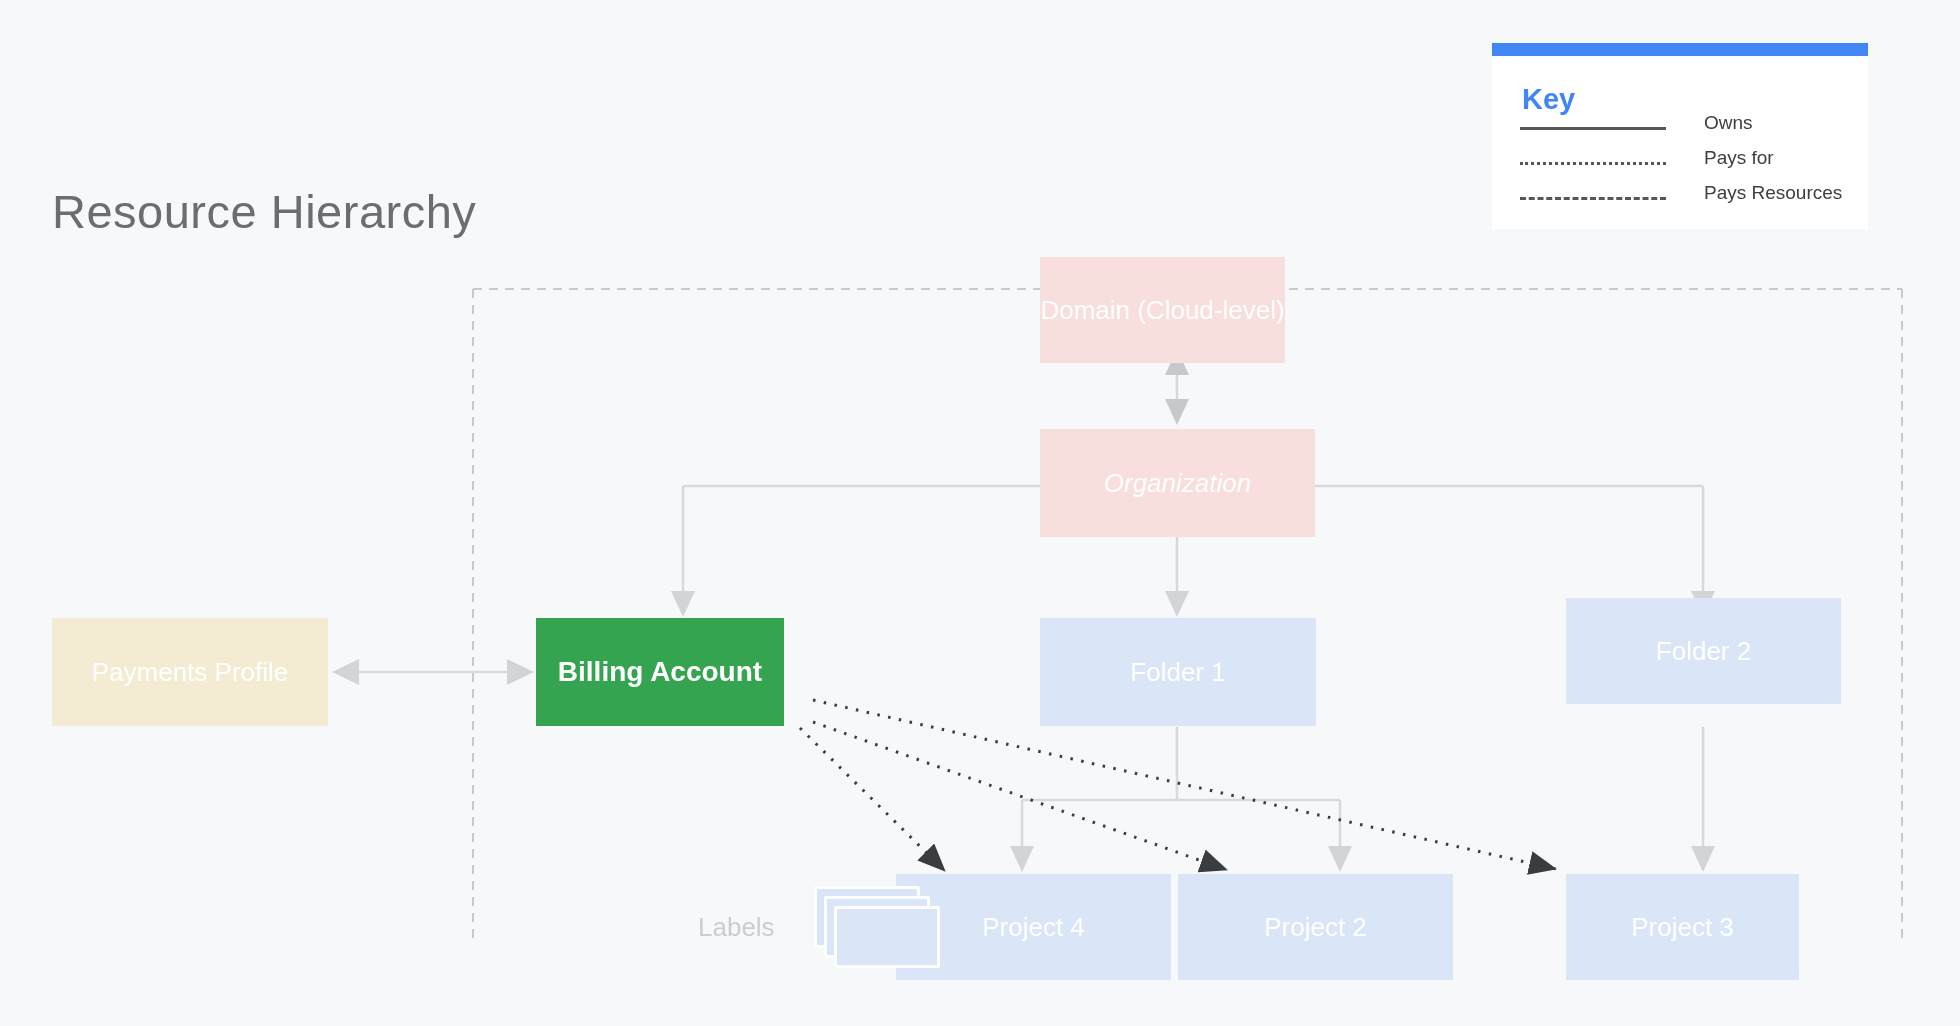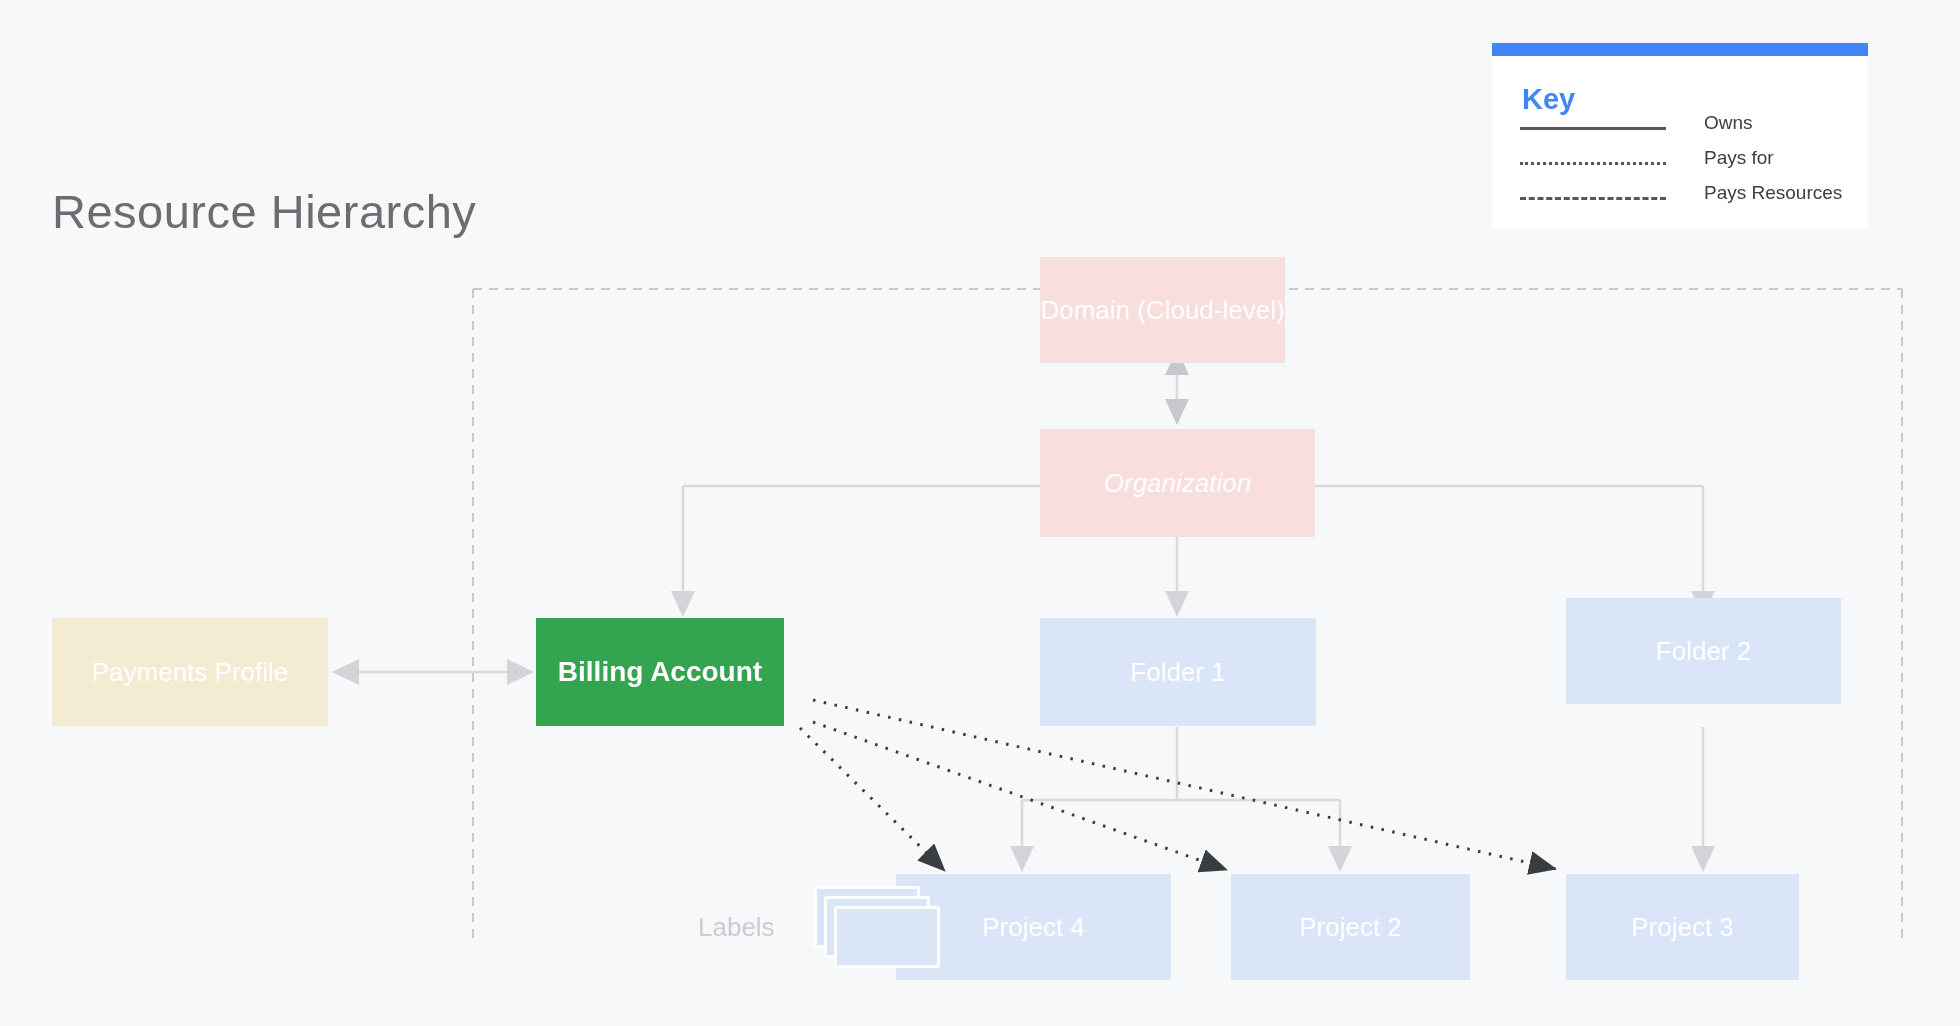--- a/index.html
+++ b/index.html
@@ -24,21 +24,21 @@
   .node.cream{background:#f3ecd3;}
   .node.green{background:#34a450;font-weight:700;font-size:28px;}
   .node.blue{background:#dbe5f8;}
   .n-domain{left:1040px;top:257px;width:245px;height:106px;}
   .n-org{left:1040px;top:429px;width:275px;height:108px;font-style:italic;}
   .n-payments{left:52px;top:618px;width:276px;height:108px;}
   .n-billing{left:536px;top:618px;width:248px;height:108px;}
   .n-folder1{left:1040px;top:618px;width:276px;height:108px;}
   .n-folder2{left:1566px;top:598px;width:275px;height:106px;}
   .n-project1{left:896px;top:874px;width:275px;height:106px;}
-  .n-project2{left:1231px;top:874px;width:239px;height:106px;}
+  .n-project2{left:1178px;top:874px;width:275px;height:106px;}
   .n-project3{left:1566px;top:874px;width:233px;height:106px;}
   
   .labels-caption{
     position:absolute;left:698px;top:912px;font-size:26px;color:#c9cdd2;z-index:3;
   }
   .labels-icon{position:absolute;left:814px;top:886px;width:132px;height:86px;z-index:3;}
   .labels-icon .card{
     position:absolute;width:106px;height:62px;background:#dbe5f8;
     border:3px solid #ffffff;border-radius:2px;box-sizing:border-box;
   }

